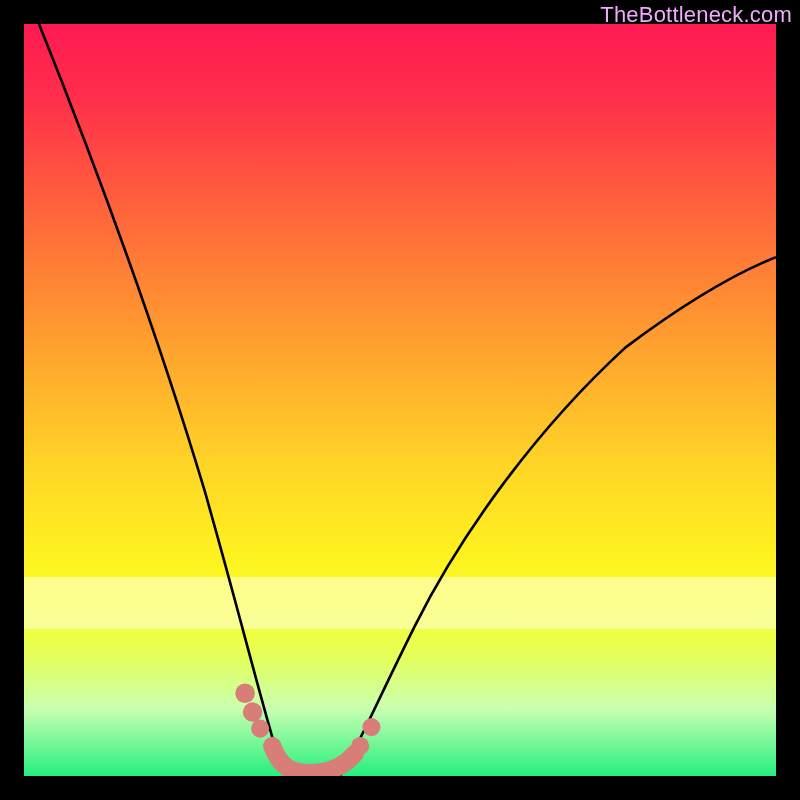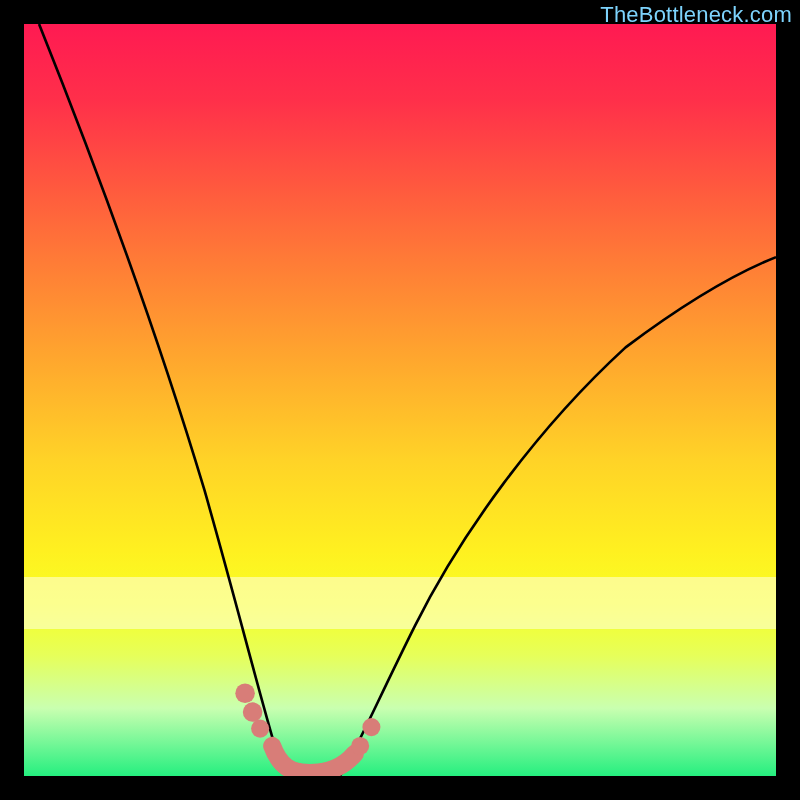--- a/index.html
+++ b/index.html
@@ -44,21 +44,21 @@
     left: 0;
     width: 100%;
     top: 73.5%;
     height: 7%;
     background: rgba(255,255,230,0.55);
   }
   .watermark {
     position: absolute;
     top: 2px;
     right: 8px;
-    color: #7dd3fc;
+    color: #f0abfc;
     font-size: 22px;
     font-weight: 500;
     letter-spacing: 0.2px;
   }
   svg.curves {
     position: absolute;
     top: 0;
     left: 0;
     width: 100%;
     height: 100%;

